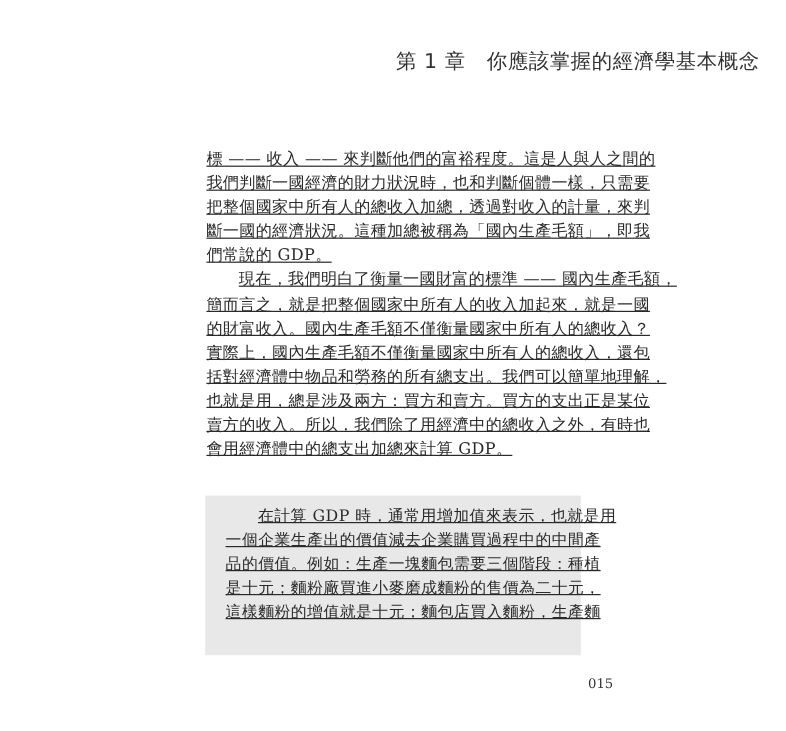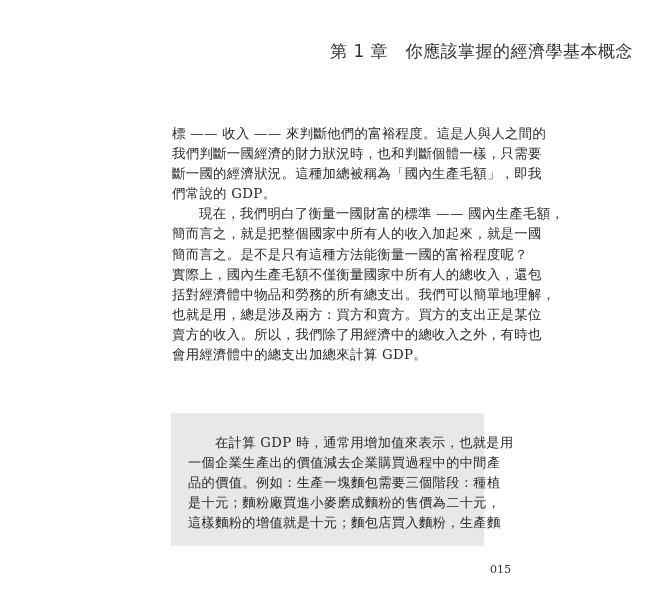--- a/index.html
+++ b/index.html
@@ -1,40 +1,41 @@
 <!DOCTYPE html>
 <html><head>
 <meta charset="utf-8">
 <style>
   html, body { margin:0; padding:0; background:#ffffff; }
   body { width:655px; height:609px; position:relative; overflow:hidden;
          font-family:"DejaVu Serif", "Liberation Serif", serif; color:#2a2a2a; }
   .running-header { position:absolute; left:330px; top:40px; font-size:17px;
          font-family:"DejaVu Sans","Liberation Sans",sans-serif; color:#333; letter-spacing:0.5px; white-space:nowrap; }
   .body-text { position:absolute; left:172px; top:124px; width:312px; }
-  .line { font-size:13.4px; line-height:20.1px; height:20.1px; white-space:nowrap; letter-spacing:0.3px; }
+  .line { font-size:13.4px; line-height:20.1px; height:20.1px; white-space:nowrap; letter-spacing:0.3px;text-decoration:underline; }
   .indent { padding-left:27px; }
   .note-box { position:absolute; left:171px; top:413px; width:313px; height:133px; background:#e8e8e8; }
-  .note-text { position:absolute; left:188px; top:421px; width:290px;margin-top:12px; }
+  .note-text { position:absolute; left:188px; top:421px; width:290px; }
   .note-text .line { font-size:13.2px; letter-spacing:0.4px; }
   .page-number { position:absolute; left:490px; top:563px; font-size:11px; color:#333;text-align:center; }
 </style>
 </head>
 <body>
 
 <div class="running-header">第 1 章　你應該掌握的經濟學基本概念</div>
 
 <div class="body-text">
   <div class="line">標 —— 收入 —— 來判斷他們的富裕程度。這是人與人之間的</div>
   <div class="line">我們判斷一國經濟的財力狀況時，也和判斷個體一樣，只需要</div>
+  <div class="line">把整個國家中所有人的總收入加總，透過對收入的計量，來判</div>
   <div class="line">斷一國的經濟狀況。這種加總被稱為「國內生產毛額」，即我</div>
   <div class="line">們常說的 GDP。</div>
   <div class="line indent">現在，我們明白了衡量一國財富的標準 —— 國內生產毛額，</div>
   <div class="line">簡而言之，就是把整個國家中所有人的收入加起來，就是一國</div>
-  <div class="line">簡而言之。是不是只有這種方法能衡量一國的富裕程度呢？</div>
+  <div class="line">的財富收入。國內生產毛額不僅衡量國家中所有人的總收入？</div>
   <div class="line">實際上，國內生產毛額不僅衡量國家中所有人的總收入，還包</div>
   <div class="line">括對經濟體中物品和勞務的所有總支出。我們可以簡單地理解，</div>
   <div class="line">也就是用，總是涉及兩方：買方和賣方。買方的支出正是某位</div>
   <div class="line">賣方的收入。所以，我們除了用經濟中的總收入之外，有時也</div>
   <div class="line">會用經濟體中的總支出加總來計算 GDP。</div>
 </div>
 
 <div class="note-box"></div>
 <div class="note-text">
   <div class="line indent">在計算 GDP 時，通常用增加值來表示，也就是用</div>

